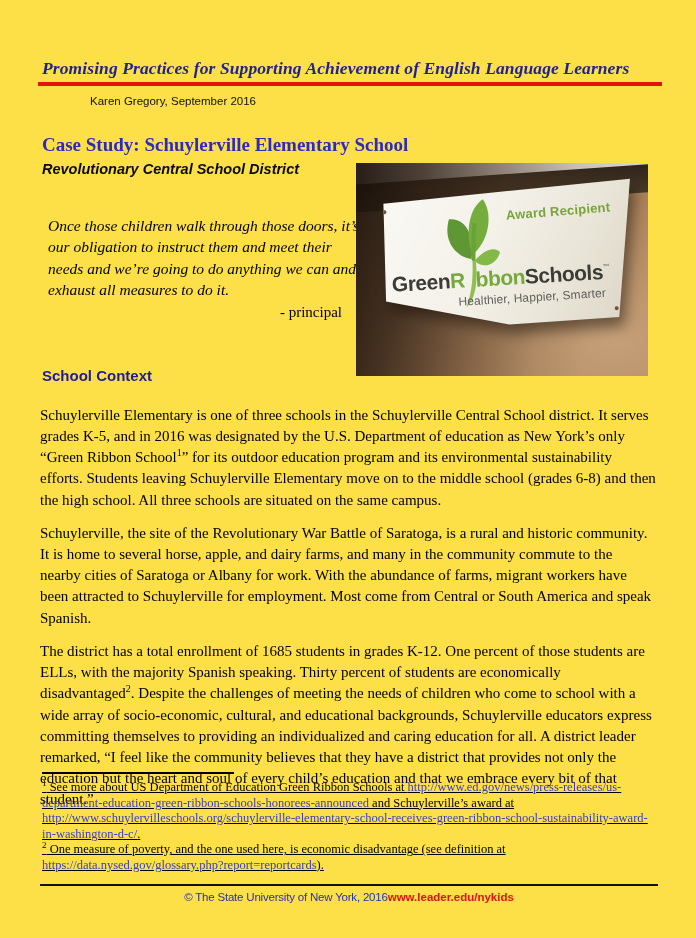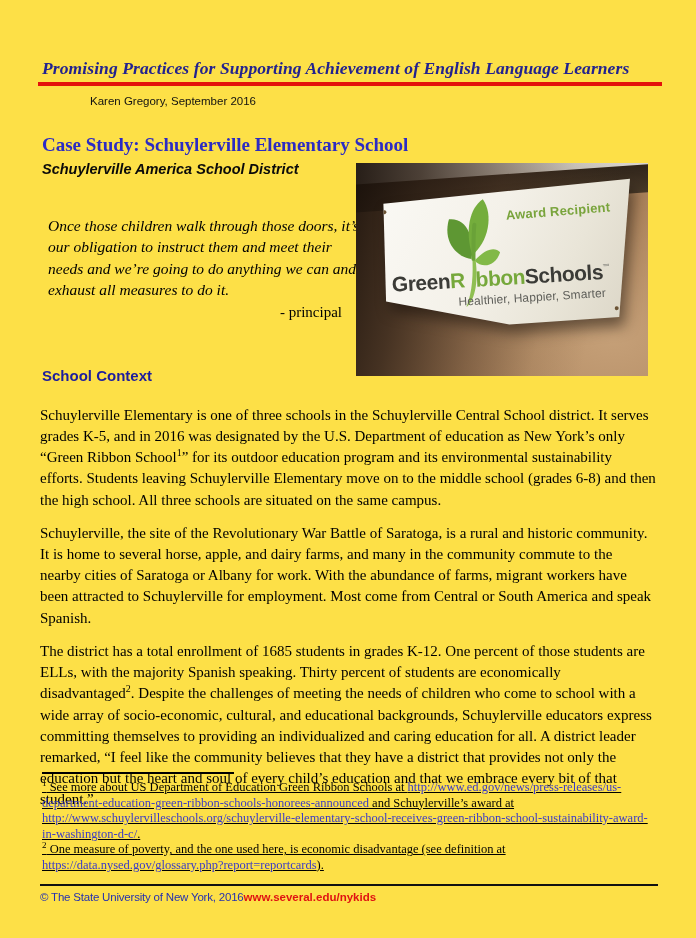--- a/index.html
+++ b/index.html
@@ -52,21 +52,21 @@
   .footnote{font:12.5px/15.6px "Liberation Serif", serif; overflow-wrap:anywhere;}
   .footnote sup{font-size:9px; line-height:0;}
   .link{color:var(--link-blue); cursor:pointer;}
   
   .footer{position:absolute; left:40px; right:38px; top:884px;}
   .footer-rule{height:2px; background:#111; margin-bottom:4px;}
   .footer-line1{
     font:bold 11.5px/15px "Liberation Sans", sans-serif; letter-spacing:-0.3px;
     color:var(--footer-blue); white-space:nowrap;
   }
-  .footer-line2{display:flex; justify-content:flex-start; align-items:baseline; margin-top:1px;}
+  .footer-line2{display:flex; justify-content:center; align-items:baseline; margin-top:1px;}
   .footer-copy{font:11.5px/14px "Liberation Sans", sans-serif; letter-spacing:-0.2px; color:var(--footer-blue);}
   .footer-url{font:bold 11.5px/14px "Liberation Sans", sans-serif; color:var(--footer-red);}
   
   .photo{
     position:absolute; left:356px; top:163px; width:292px; height:213px; overflow:hidden;
     background:#a9815a;
   }
   .bricks{
     position:absolute; inset:0;
     background:
@@ -121,21 +121,21 @@
 </head>
 <body>
 
 <div class="page">
 
   <h1 class="report-title">Promising Practices for Supporting Achievement of English Language Learners</h1>
   <div class="red-rule"></div>
   <div class="byline">Karen Gregory,  September 2016</div>
 
   <h2 class="case-title">Case Study: Schuylerville Elementary School</h2>
-  <h3 class="district-subtitle">Schuylerville America School District</h3>
+  <h3 class="district-subtitle">Revolutionary Central School District</h3>
 
   <p class="quote">Once those children walk through those doors, it’s our obligation to instruct them and meet their needs and we’re going to do anything we can and exhaust all measures to do it.</p>
   <div class="attribution">- principal</div>
 
   <figure class="photo">
     <div class="bricks"></div>
     <div class="glow"></div>
     <div class="ceiling"></div>
     <div class="beam"></div>
     <div class="shade"></div>
@@ -181,17 +181,17 @@
     <div id="footnote-list">
         <div class="footnote"><sup>1</sup> See more about US Department of Education Green Ribbon Schools at  <span class="link">http://www.ed.gov/news/press-releases/us-department-education-green-ribbon-schools-honorees-announced</span> and Schuylerville’s award at <span class="link">http://www.schuylervilleschools.org/schuylerville-elementary-school-receives-green-ribbon-school-sustainability-award-in-washington-d-c/</span>.</div>
         <div class="footnote"><sup>2</sup> One measure of poverty, and the one used here, is economic disadvantage (see definition at <span class="link">https://data.nysed.gov/glossary.php?report=reportcards</span>).</div>
       </div>
   </div>
 
   <div class="footer">
     <div class="footer-rule"></div>
     <div class="footer-line2">
       <span class="footer-copy">© The State University of New York, 2016</span>
-      <span class="footer-url">www.several.edu/nykids</span>
+      <span class="footer-url">www.leader.edu/nykids</span>
     </div>
   </div>
 
 </div>
 
 </body></html>

